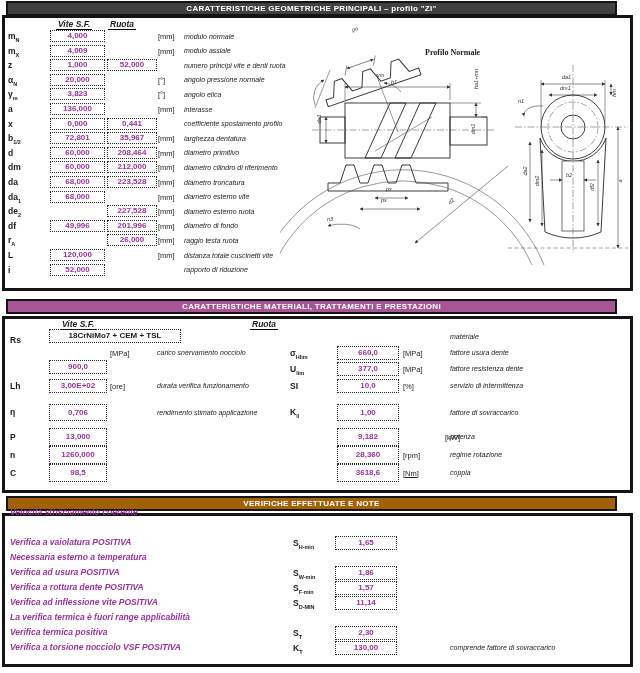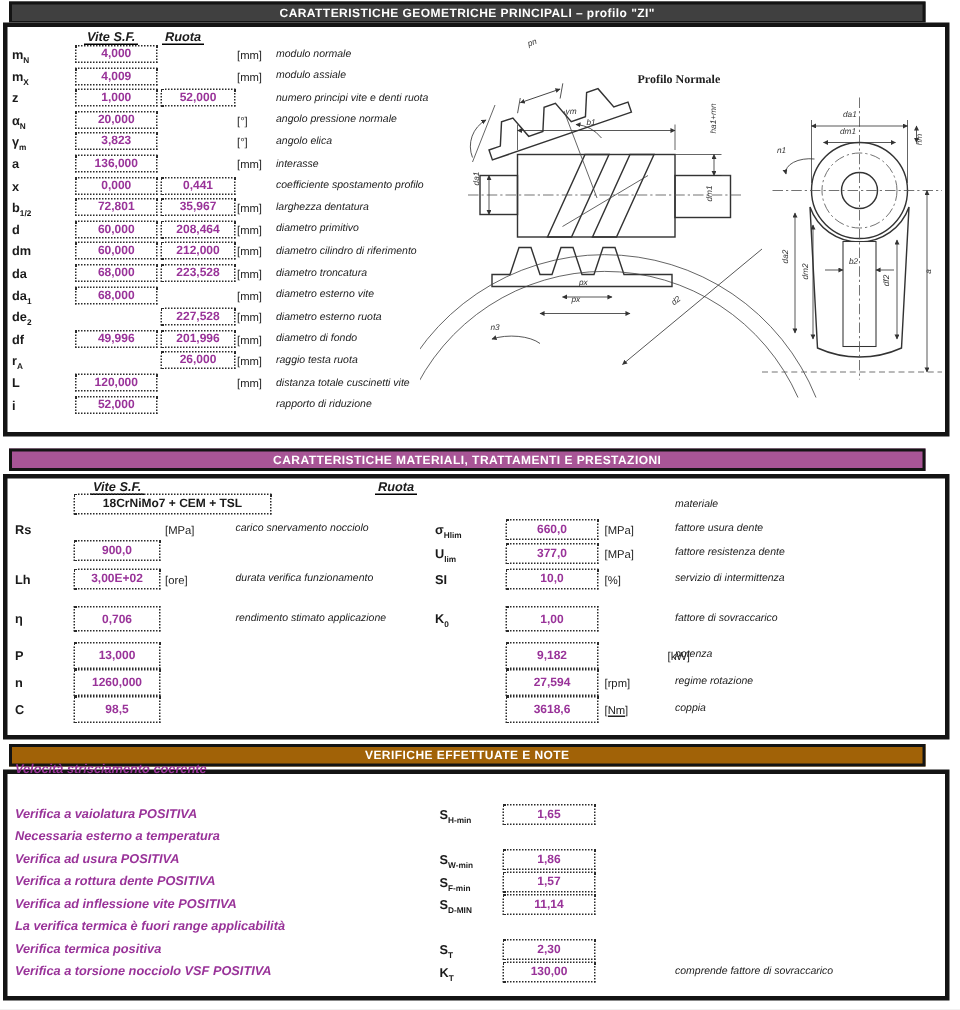--- a/index.html
+++ b/index.html
@@ -223,21 +223,21 @@
     <div class="dlab" style="position: absolute; left: 327px; top: 216px;">n3</div>
     <div class="dlab" style="position: absolute; left: 562px; top: 74px;">da1</div>
     <div class="dlab" style="position: absolute; left: 560px; top: 85px;">dm1</div>
     <div class="dlab" style="position: absolute; left: 610px; top: 90px; transform: rotate(-90deg);">hm</div>
     <div class="dlab" style="position: absolute; left: 518px; top: 98px;">n1</div>
     <div class="dlab" style="position: absolute; left: 520px; top: 168px; transform: rotate(-90deg);">da2</div>
     <div class="dlab" style="position: absolute; left: 532px; top: 178px; transform: rotate(-90deg);">dm2</div>
     <div class="dlab" style="position: absolute; left: 588px; top: 184px; transform: rotate(-90deg);">df2</div>
     <div class="dlab" style="position: absolute; left: 566px; top: 172px;">b2</div>
     <div class="dlab" style="position: absolute; left: 618px; top: 178px; transform: rotate(-90deg);">a</div>
-    <div class="sym" style="position: absolute; left: 10px; top: 348px;">Rs</div>
+    <div class="sym" style="position: absolute; left: 10px; top: 335px;">Rs</div>
     <div class="vbox" style="position: absolute; left: 49px; top: 360px; width: 58px; height: 14px; line-height: 12px; color: rgb(153, 51, 153);">900,0</div>
     <div class="unit" style="position: absolute; left: 110px; top: 348.5px;">[MPa]</div>
     <div class="desc" style="position: absolute; left: 157px; top: 349px;">carico snervamento nocciolo</div>
     <div class="sym" style="position: absolute; left: 10px; top: 380.5px;">Lh</div>
     <div class="vbox" style="position: absolute; left: 49px; top: 379px; width: 58px; height: 14px; line-height: 12px; color: rgb(153, 51, 153);">3,00E+02</div>
     <div class="unit" style="position: absolute; left: 110px; top: 381.5px;">[ore]</div>
     <div class="desc" style="position: absolute; left: 157px; top: 382px;">durata verifica funzionamento</div>
     <div class="sym" style="position: absolute; left: 10px; top: 407px;">η</div>
     <div class="vbox" style="position: absolute; left: 49px; top: 404px; width: 58px; height: 17px; line-height: 15px; color: rgb(153, 51, 153);">0,706</div>
     <div class="desc" style="position: absolute; left: 157px; top: 408.5px;">rendimento stimato applicazione</div>
@@ -258,21 +258,21 @@
     <div class="sym" style="position: absolute; left: 290px; top: 380.5px;">SI</div>
     <div class="vbox" style="position: absolute; left: 337px; top: 379px; width: 62px; height: 14px; line-height: 12px; color: rgb(153, 51, 153);">10,0</div>
     <div class="unit" style="position: absolute; left: 403px; top: 381.5px;">[%]</div>
     <div class="desc" style="position: absolute; left: 450px; top: 382px;">servizio di intermittenza</div>
     <div class="sym" style="position: absolute; left: 290px; top: 407px;">K<sub>0</sub></div>
     <div class="vbox" style="position: absolute; left: 337px; top: 404px; width: 62px; height: 17px; line-height: 15px; color: rgb(153, 51, 153);">1,00</div>
     <div class="desc" style="position: absolute; left: 450px; top: 408.5px;">fattore di sovraccarico</div>
     <div class="vbox" style="position: absolute; left: 337px; top: 428px; width: 62px; height: 18px; line-height: 16px; color: rgb(153, 51, 153);">9,182</div>
     <div class="unit" style="position: absolute; left: 403px; top: 432.5px; margin-left: 42px;">[kW]</div>
     <div class="desc" style="position: absolute; left: 450px; top: 433px;">potenza</div>
-    <div class="vbox" style="position: absolute; left: 337px; top: 446px; width: 62px; height: 18px; line-height: 16px; color: rgb(153, 51, 153);">27,594</div>
+    <div class="vbox" style="position: absolute; left: 337px; top: 446px; width: 62px; height: 18px; line-height: 16px; color: rgb(153, 51, 153);">28,360</div>
     <div class="unit" style="position: absolute; left: 403px; top: 450.5px;">[rpm]</div>
     <div class="desc" style="position: absolute; left: 450px; top: 451px;">regime rotazione</div>
     <div class="vbox" style="position: absolute; left: 337px; top: 464px; width: 62px; height: 18px; line-height: 16px; color: rgb(153, 51, 153);">3618,6</div>
     <div class="unit" style="position: absolute; left: 403px; top: 468.5px; text-decoration: underline;">[Nm]</div>
     <div class="desc" style="position: absolute; left: 450px; top: 469px;">coppia</div>
     <div class="note" style="position: absolute; left: 10px; top: 507px; color: rgb(153, 51, 153);">Velocità strisciamento coerente</div>
     <div class="note" style="position: absolute; left: 10px; top: 537px; color: rgb(153, 51, 153);">Verifica a vaiolatura POSITIVA</div>
     <div class="sym" style="position: absolute; left: 293px; top: 538px;">S<sub>H-min</sub></div>
     <div class="vbox" style="position: absolute; left: 335px; top: 536px; width: 62px; height: 14px; line-height: 12px; color: rgb(153, 51, 153);">1,65</div>
     <div class="note" style="position: absolute; left: 10px; top: 552px; color: rgb(153, 51, 153);">Necessaria esterno a temperatura</div>

